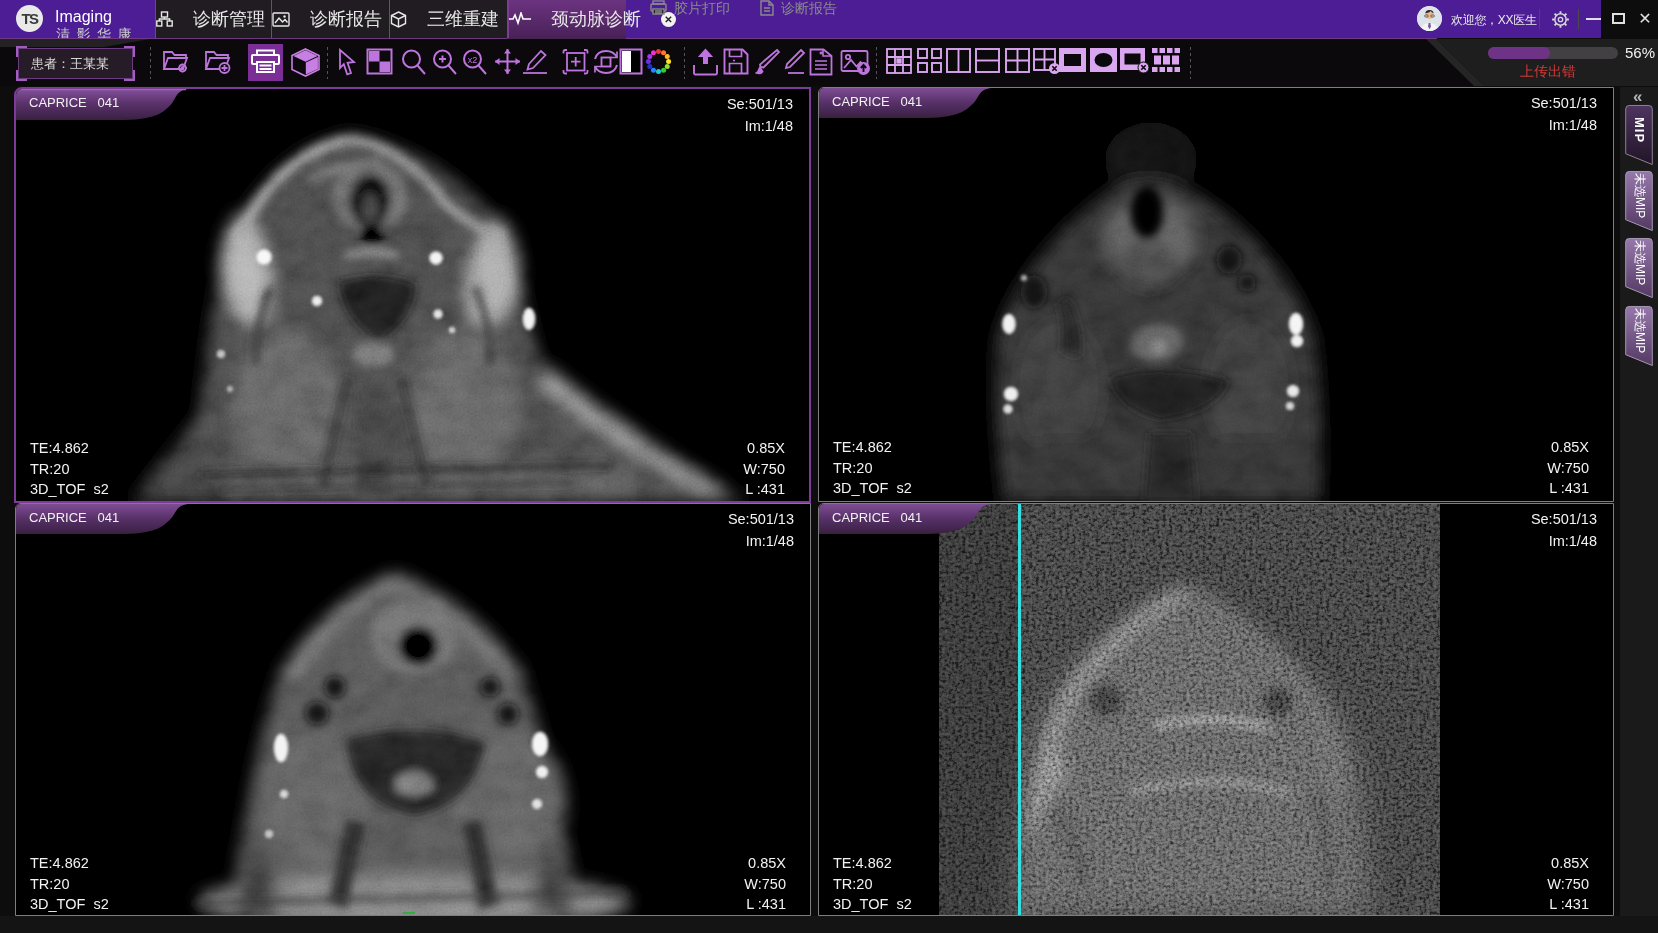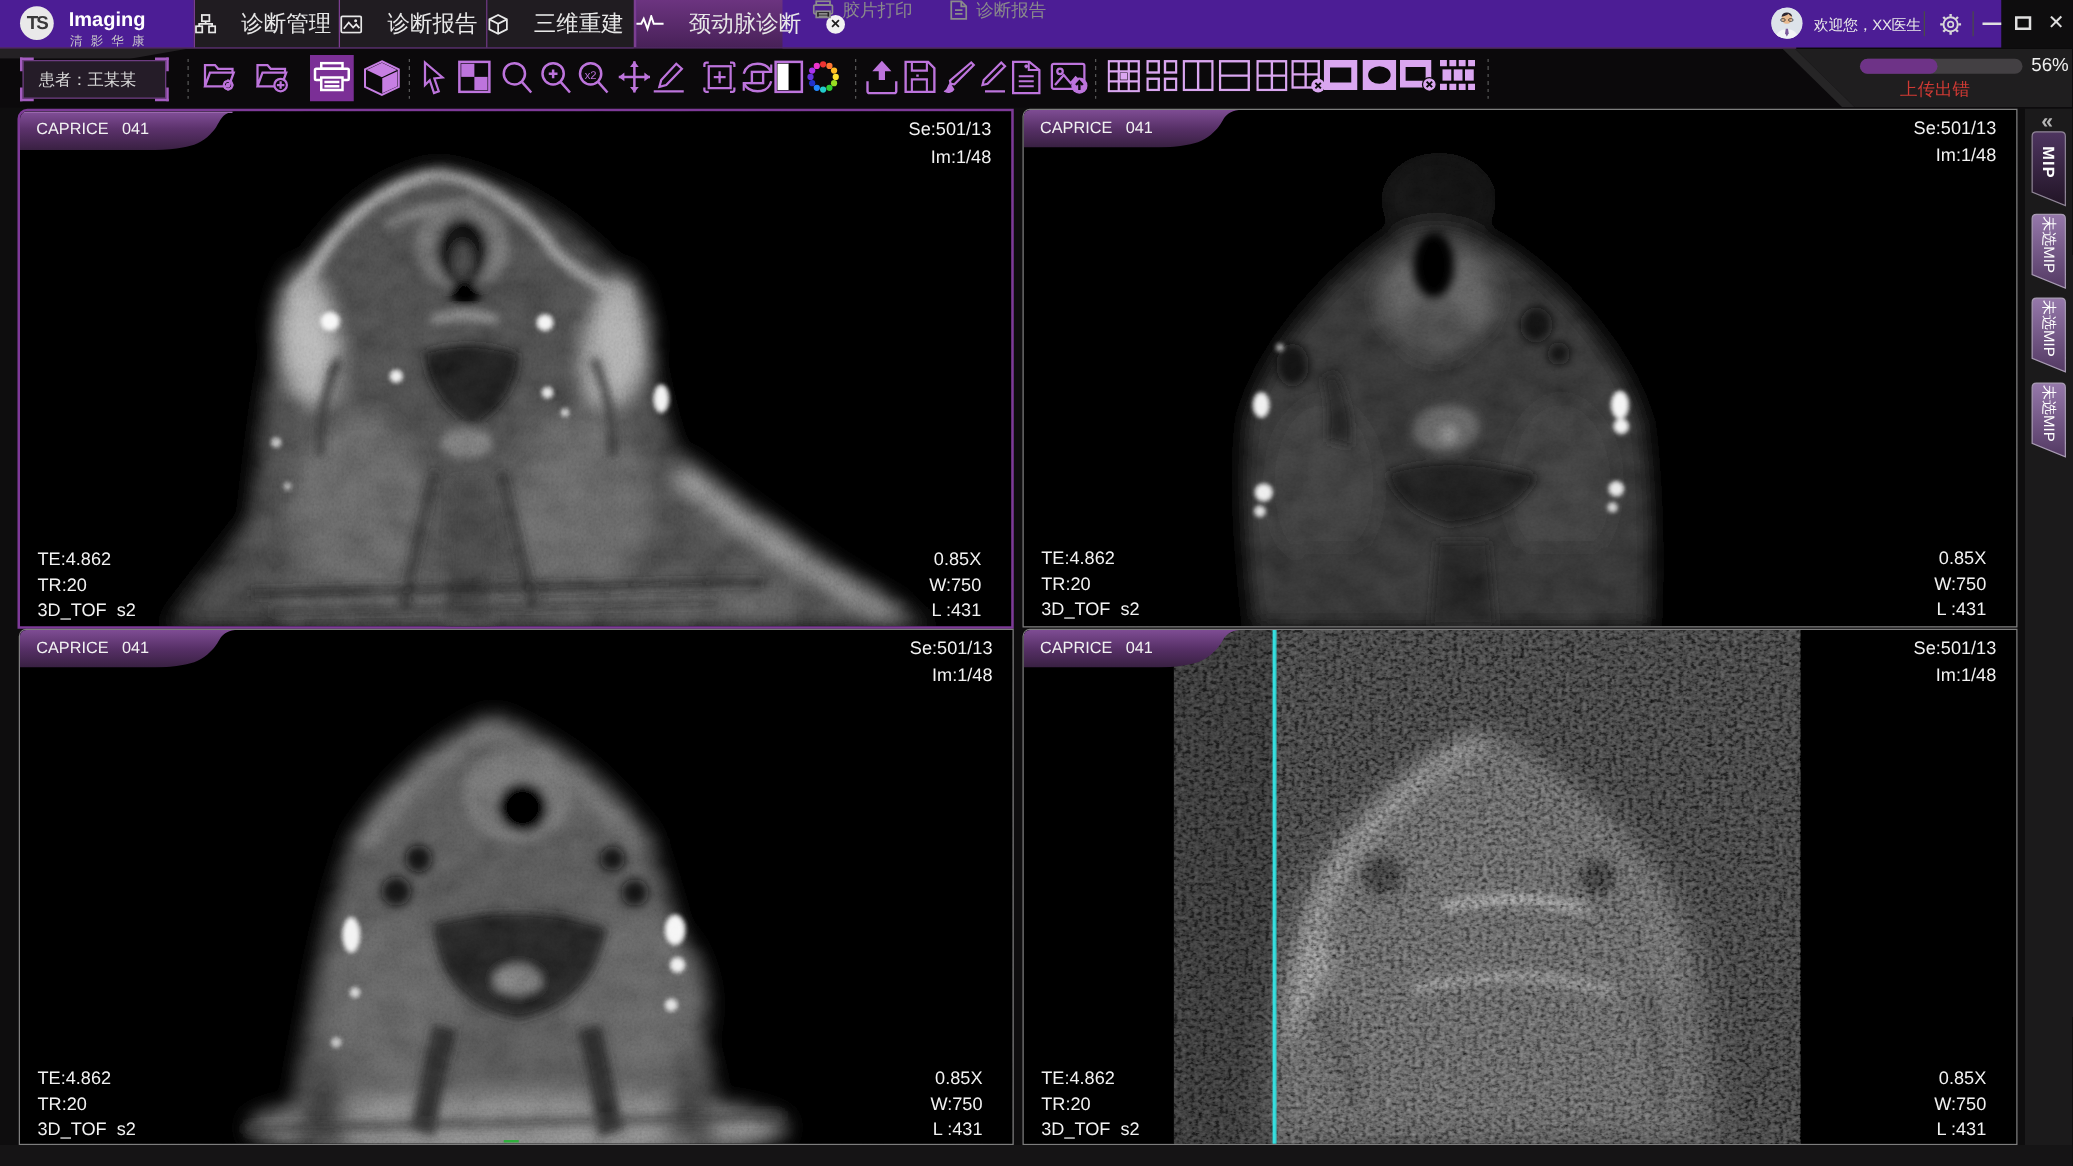--- a/index.html
+++ b/index.html
@@ -1,22 +1,22 @@
 <!DOCTYPE html>
 <html><head><meta charset="utf-8">
 <style>
 *{margin:0;padding:0;box-sizing:border-box}
 html,body{width:1658px;height:933px;overflow:hidden;background:#0e0d0e;font-family:"Liberation Sans",sans-serif}
 #stage{position:relative;width:1658px;height:933px;background:#0e0d0e}
 
 #titlebar{position:absolute;left:0;top:0;width:1601px;height:38px;background:#4c1d95}
 #logo{position:absolute;left:16px;top:5px;width:140px;height:30px}
 #logocircle{position:absolute;left:0;top:0;width:27px;height:27px;border-radius:50%;background:#e9e9e9;color:#3a3a3a;font-weight:bold;font-size:15px;text-align:center;line-height:27px;letter-spacing:-1.5px}
-#logotext{position:absolute;left:39px;top:3px;color:#fff;font-size:16px;font-weight:bold}
-#logosub{position:absolute;left:40px;top:21px;color:#c9c9c9;font-size:10px;letter-spacing:6.5px;white-space:nowrap}
+#logotext{position:absolute;left:39px;top:3px;color:#fff;font-size:16px;font-weight:normal}
+#logosub{position:absolute;left:40px;top:21px;color:#c9c9c9;font-size:14px;letter-spacing:6.5px;white-space:nowrap}
 .tab{position:absolute;top:0;height:38px;background:#201c21;border-left:1px solid #7b3e90;border-right:1px solid #7b3e90;color:#e8e8e8;font-size:18px;display:flex;align-items:center;gap:20px;white-space:nowrap}
 .tab svg{flex:0 0 auto}
 .tabx{width:15px;height:15px;border-radius:50%;background:#8a42a5;position:relative;flex:0 0 auto}
 .tabx:before{content:"✕";position:absolute;left:0;top:0;width:15px;height:15px;line-height:15px;text-align:center;color:#1d1d1d;font-size:10px;font-weight:bold}
 #tab4{background:linear-gradient(#6c3480,#482158);border-right:none}
 #tab4 .tabx{background:#f2f2f2}
 .dtab{position:absolute;top:0;height:38px;color:#8b8b8b;font-size:14px;display:flex;gap:7px}
 #avatar{position:absolute;left:1417px;top:6px;width:25px;height:25px;border-radius:50%;background:#dfe4ec;overflow:hidden}
 #welcome{position:absolute;left:1451px;top:12px;color:#e9e9e9;font-size:12px;letter-spacing:-0.3px;white-space:nowrap}
 .vsep{position:absolute;top:9px;width:1px;height:20px;background:#4a4a4a}

